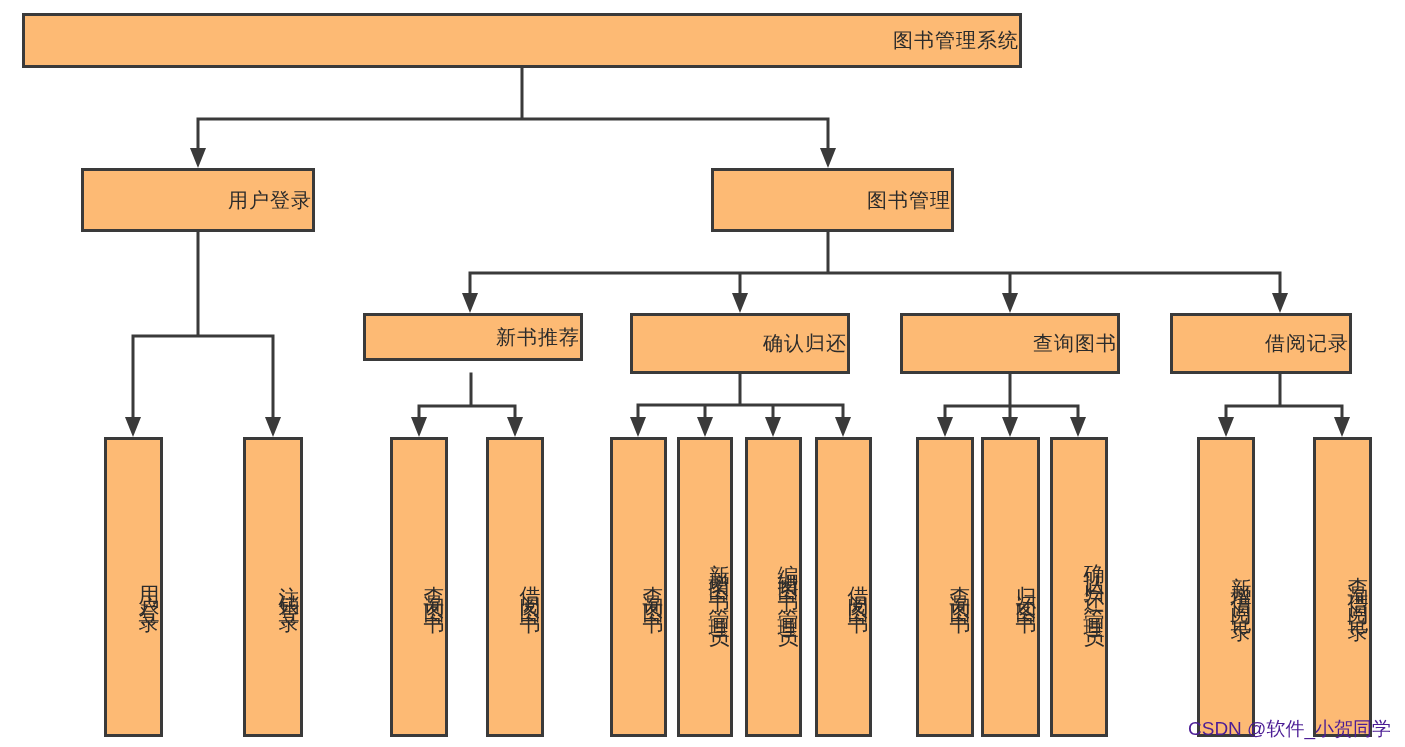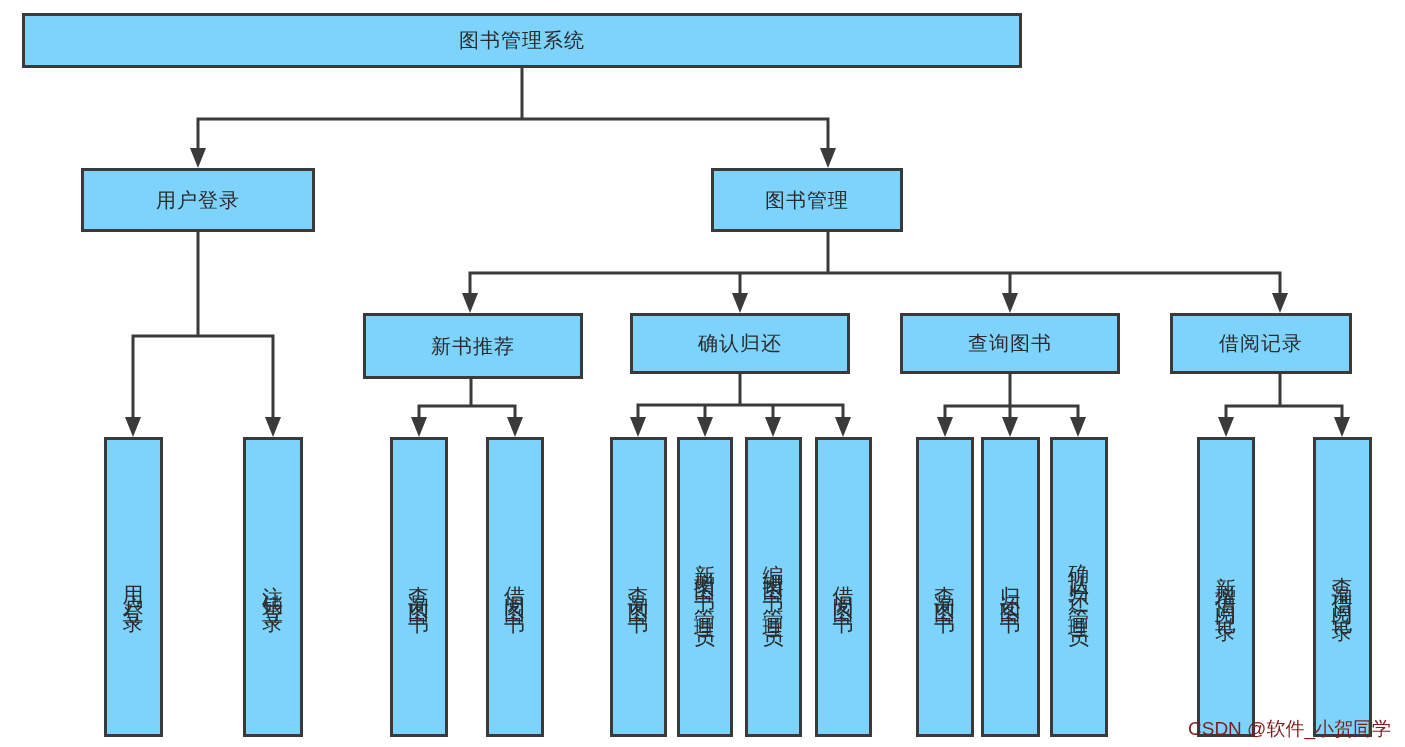--- a/index.html
+++ b/index.html
@@ -15,24 +15,24 @@
   .wires {
     position: absolute;
     left: 0; top: 0;
     width: 1405px; height: 747px;
     pointer-events: none;
   }
   .box {
     position: absolute;
     box-sizing: border-box;
     border: 3px solid #3a3a3a;
-    background: #7dd3fc;
+    background: #fdba74;
     display: flex;
     align-items: center;
-    justify-content: center;
+    justify-content: flex-end;
     text-align: center;
   }
   .lbl {
     font-size: 20px;
     letter-spacing: 1px;
     white-space: nowrap;
   }
   .leaf {
     top: 437px;
     height: 300px;
@@ -42,21 +42,21 @@
     text-orientation: mixed;
     font-size: 21px;
     letter-spacing: 9px;
     line-height: 1;
   }
   .watermark {
     position: absolute;
     left: 1188px;
     top: 716px;
     font-size: 19px;
-    color: #7f1d1d;
+    color: #4c1d95;
     white-space: nowrap;
   }
 </style>
 </head>
 <body>
 
 <div class="canvas">
 
   <svg class="wires" viewBox="0 0 1405 747" xmlns="http://www.w3.org/2000/svg">
     <g stroke="#3a3a3a" stroke-width="3" fill="#3a3a3a" stroke-linecap="square">
@@ -110,25 +110,25 @@
     </g>
   </svg>
 
   <div class="box" style="left:22px;top:13px;width:1000px;height:55px">
     <span class="lbl">图书管理系统</span>
   </div>
 
   <div class="box" style="left:81px;top:168px;width:234px;height:64px">
     <span class="lbl">用户登录</span>
   </div>
-  <div class="box" style="left:711px;top:168px;width:192px;height:64px">
+  <div class="box" style="left:711px;top:168px;width:243px;height:64px">
     <span class="lbl">图书管理</span>
   </div>
 
-  <div class="box" style="left:363px;top:313px;width:220px;height:66px">
+  <div class="box" style="left:363px;top:313px;width:220px;height:48px">
     <span class="lbl">新书推荐</span>
   </div>
   <div class="box" style="left:630px;top:313px;width:220px;height:61px">
     <span class="lbl">确认归还</span>
   </div>
   <div class="box" style="left:900px;top:313px;width:220px;height:61px">
     <span class="lbl">查询图书</span>
   </div>
   <div class="box" style="left:1170px;top:313px;width:182px;height:61px">
     <span class="lbl">借阅记录</span>

